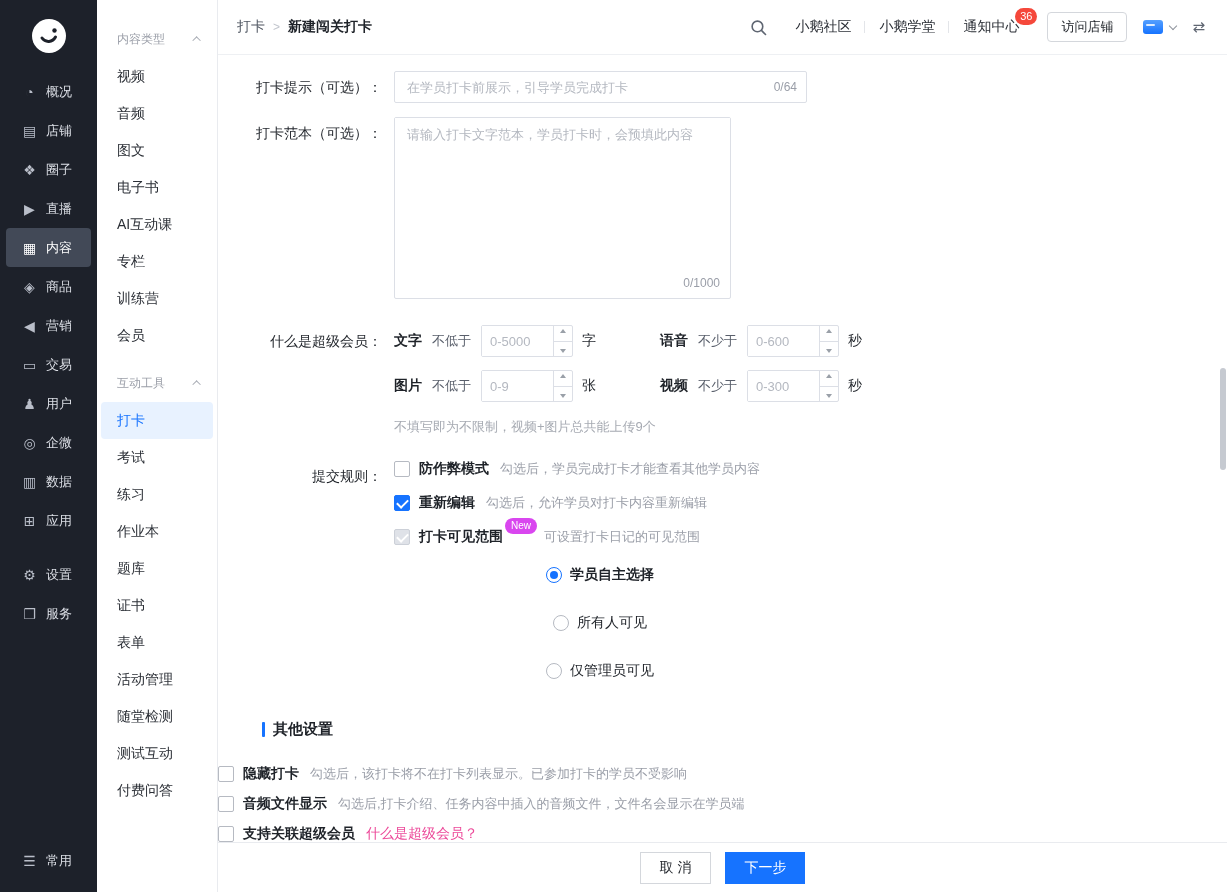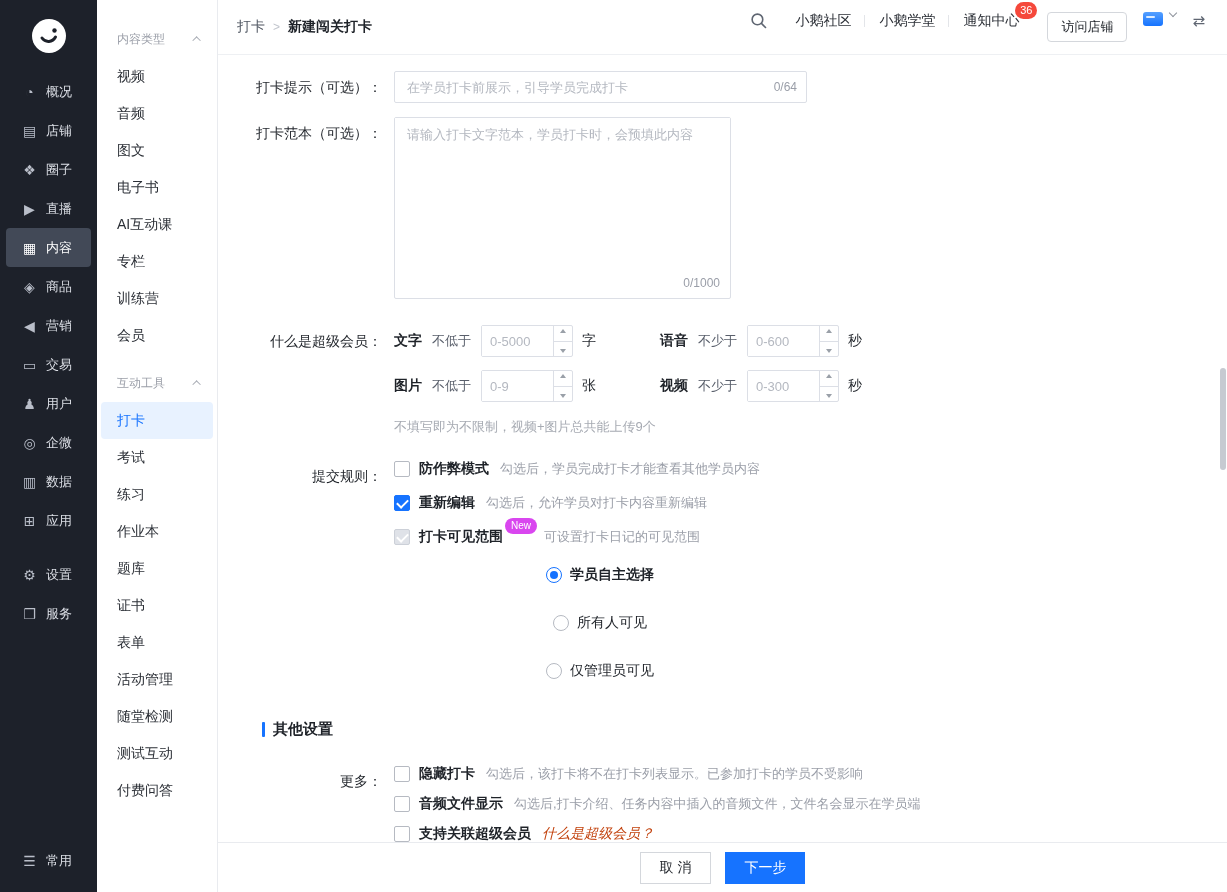--- a/index.html
+++ b/index.html
@@ -53,21 +53,21 @@
   .main { flex:1; display:flex; flex-direction:column; height:892px; min-width:0; }
   .topbar {
     height:55px; flex:none; border-bottom:1px solid #eef0f3;
     display:flex; align-items:center; padding:0 22px 0 19px;
   }
   .breadcrumb { display:flex; align-items:center; font-size:14px; }
   .crumb { color:#4e5560; cursor:pointer; }
   .crumb-sep { color:#c0c4cc; margin:0 8px; font-size:12px; }
   .crumb.current { color:#1f2329; font-weight:700; cursor:default; }
 
-  .topbar-right { margin-left:auto; display:flex; align-items:flex-start; }
+  .topbar-right { margin-left:auto; display:flex; align-items:center; }
   .search-btn { display:flex; align-items:center; margin-right:14px; cursor:pointer; }
   .top-links { list-style:none; display:flex; align-items:center; }
   .top-links li { position:relative; padding:0 14px; font-size:14px; color:#2b2f36; cursor:pointer; }
   .top-links li:not(:last-child)::after {
     content:""; position:absolute; right:0; top:50%; transform:translateY(-50%);
     width:1px; height:12px; background:#e3e5e9;
   }
   .notif-badge {
     position:absolute; top:-10px; right:-4px;
     background:#f5483b; color:#fff; font-size:11px; line-height:1;
@@ -145,21 +145,21 @@
     content:""; position:absolute; left:4px; top:1px; width:5px; height:9px;
     border-right:2px solid #fff; border-bottom:2px solid #fff; transform:rotate(45deg);
   }
   .checkbox.disabled { background:#dfe2e8; border-color:#ccd0d8; }
   .opt-title { margin-left:9px; color:#1f2329; font-weight:700; font-size:14px; }
   .new-badge {
     display:inline-block; background:#d946ef; color:#fff; font-size:10px; line-height:1;
     padding:3px 6px; border-radius:8px; transform:translateY(-11px); margin:0 -4px 0 2px;
   }
   .opt-desc { margin-left:11px; color:#9a9ea8; font-size:13px; }
-  .opt-link { margin-left:11px; color:#c2410c; font-size:14px; cursor:pointer;font-style:italic; }
+  .opt-link { margin-left:11px; color:#ec4899; font-size:14px; cursor:pointer; }
 
   .radio-group { display:flex; align-items:center; gap:30px; margin:20px 0 0 46px;flex-direction:column; }
   .radio-item { display:flex; align-items:center; cursor:pointer; }
   .radio {
     width:16px; height:16px; border:1px solid #b6bac2; border-radius:50%; background:#fff; position:relative;
   }
   .radio-item.selected .radio { border-color:#1673ff; }
   .radio-item.selected .radio::after {
     content:""; position:absolute; left:3px; top:3px; width:8px; height:8px; border-radius:50%; background:#1673ff;
   }
@@ -496,21 +496,20 @@
 </div>
       </div>
     </div>
 
     <div class="section-title">
       <span class="section-bar"></span>
       <span>其他设置</span>
     </div>
 
     <div class="form-row row-more">
-      <label class="form-label">更多：</label>
       <div>
         <div>
   <div class="opt-row">
     <span class="checkbox"></span>
     <span class="opt-title">隐藏打卡</span>
     <span class="opt-desc">勾选后，该打卡将不在打卡列表显示。已参加打卡的学员不受影响</span>
 
   </div>
 
   <div class="opt-row">

